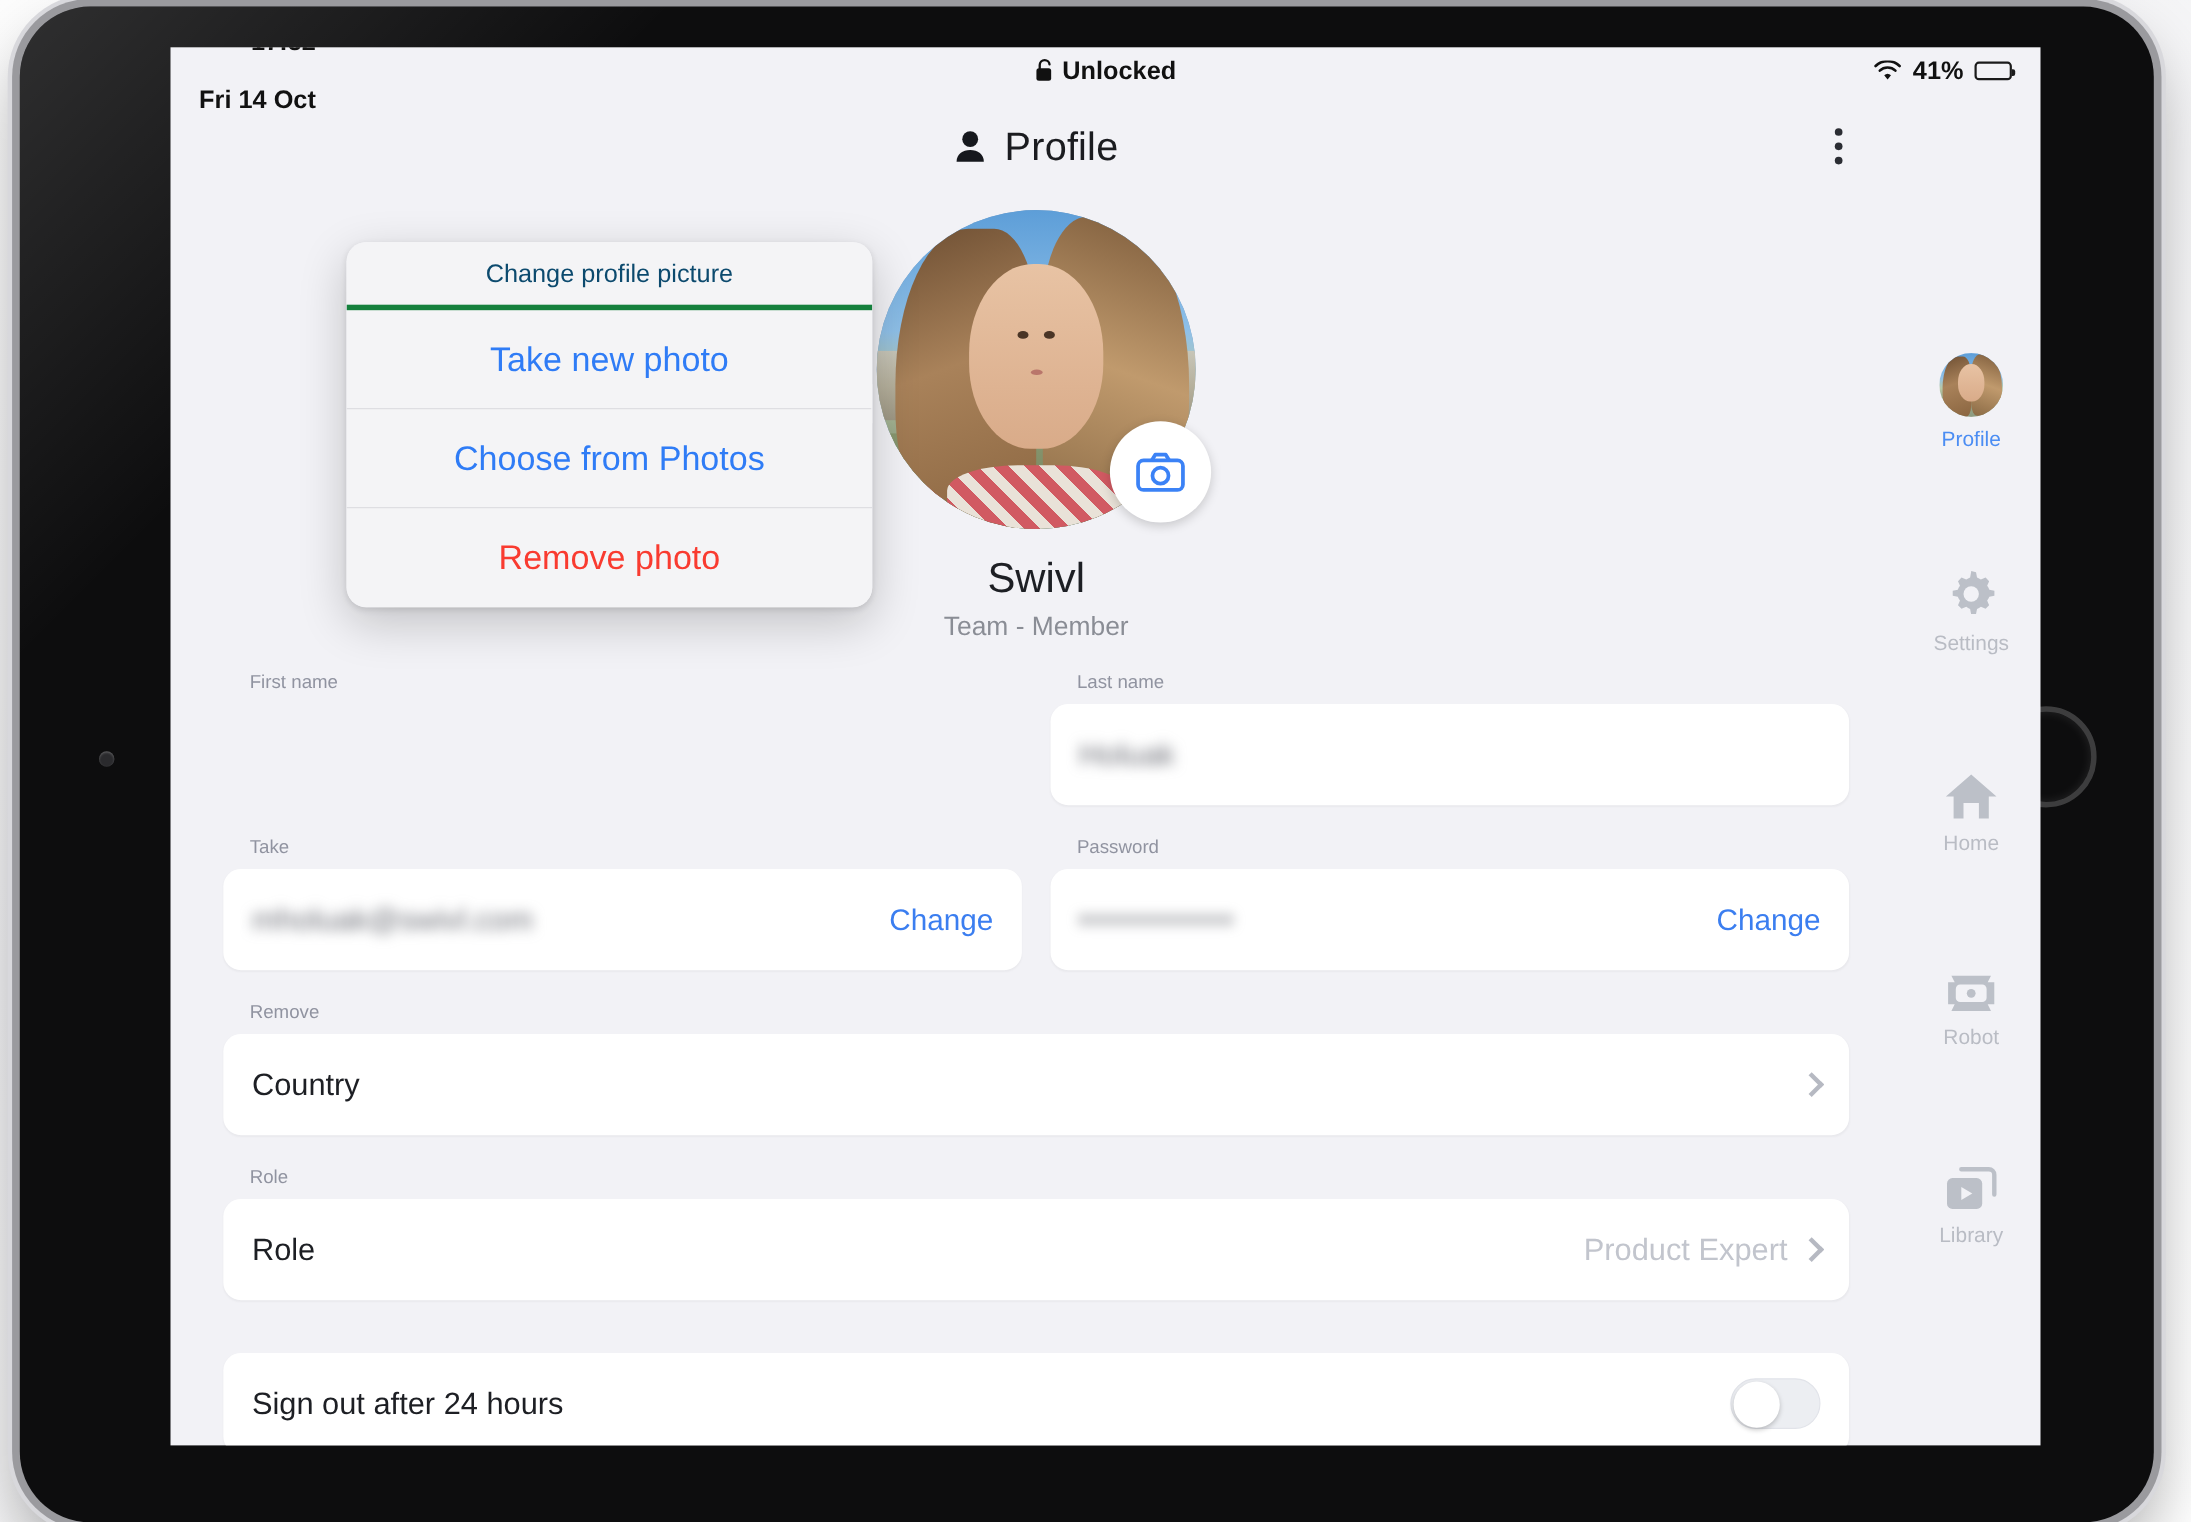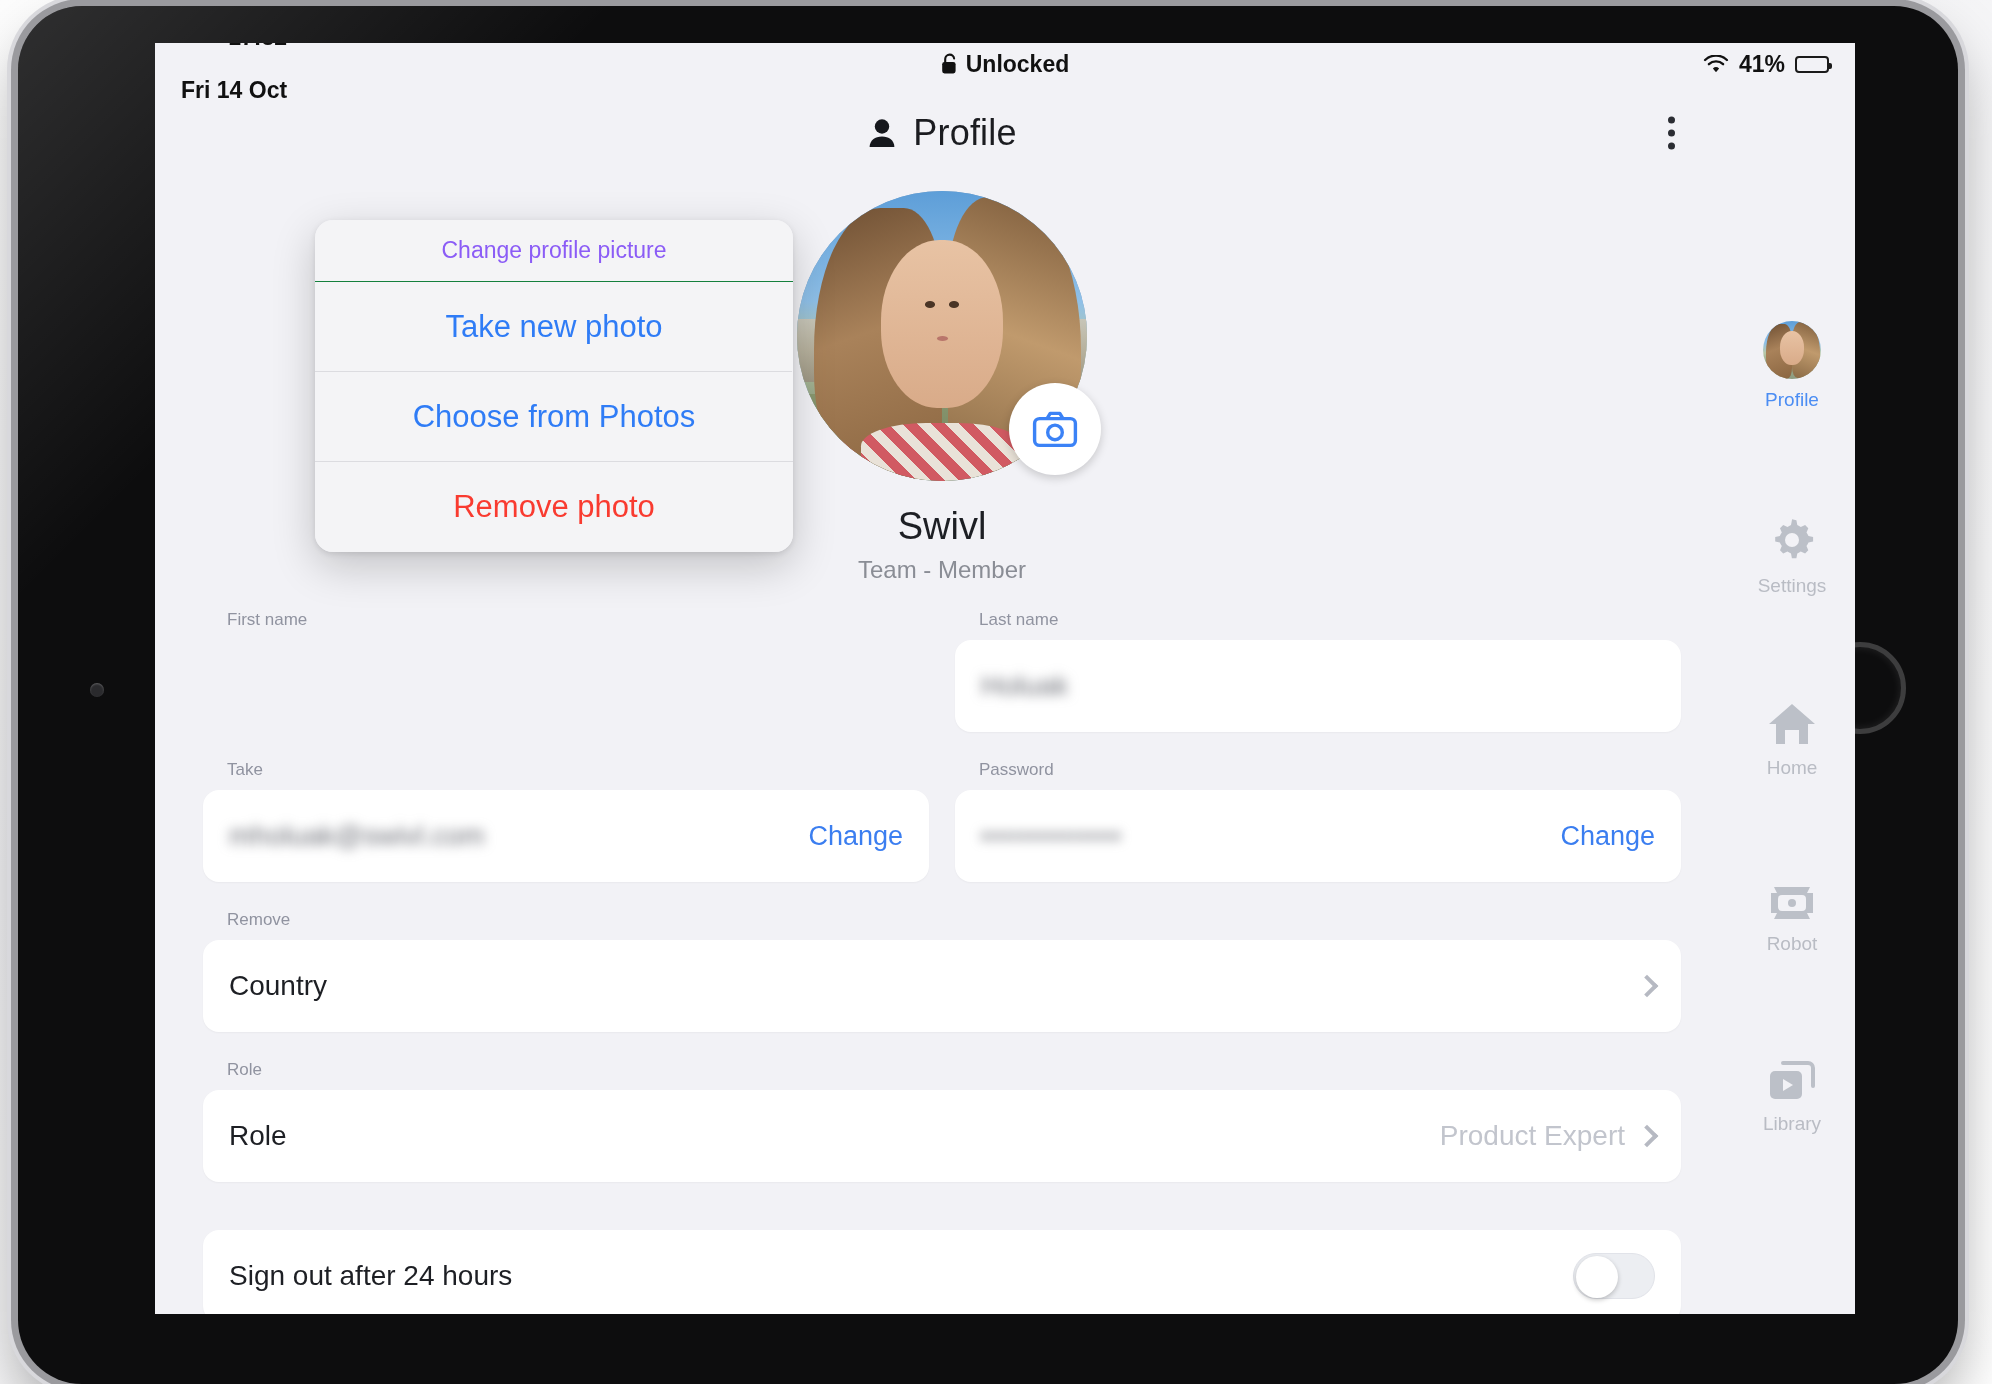--- a/index.html
+++ b/index.html
@@ -230,22 +230,22 @@
   }
   #popover::after {        
     content:"";
     position:absolute; right:-17px; top:128px;
     border-top: 19px solid transparent;
     border-bottom: 19px solid transparent;
     border-left: 18px solid rgba(243,243,245,.94);
   }
   .pop-title {
     height: 62px; display:flex; align-items:center; justify-content:center;
-    font-size: 23px; color: #8b5cf6;
-    border-bottom: 1px solid #15803d;
+    font-size: 23px; color: #0c4a6e;
+    border-bottom: 5px solid #15803d;
   }
   .pop-item {
     height: 90px; display:flex; align-items:center; justify-content:center;
     font-size: 31px;
     border-bottom: 1px solid #dcdce0;
   }
   .pop-item:last-child { border-bottom: none; }
   .pop-blue { color: #2f7cf6; }
   .pop-red  { color: #f93b30; }
 </style>

